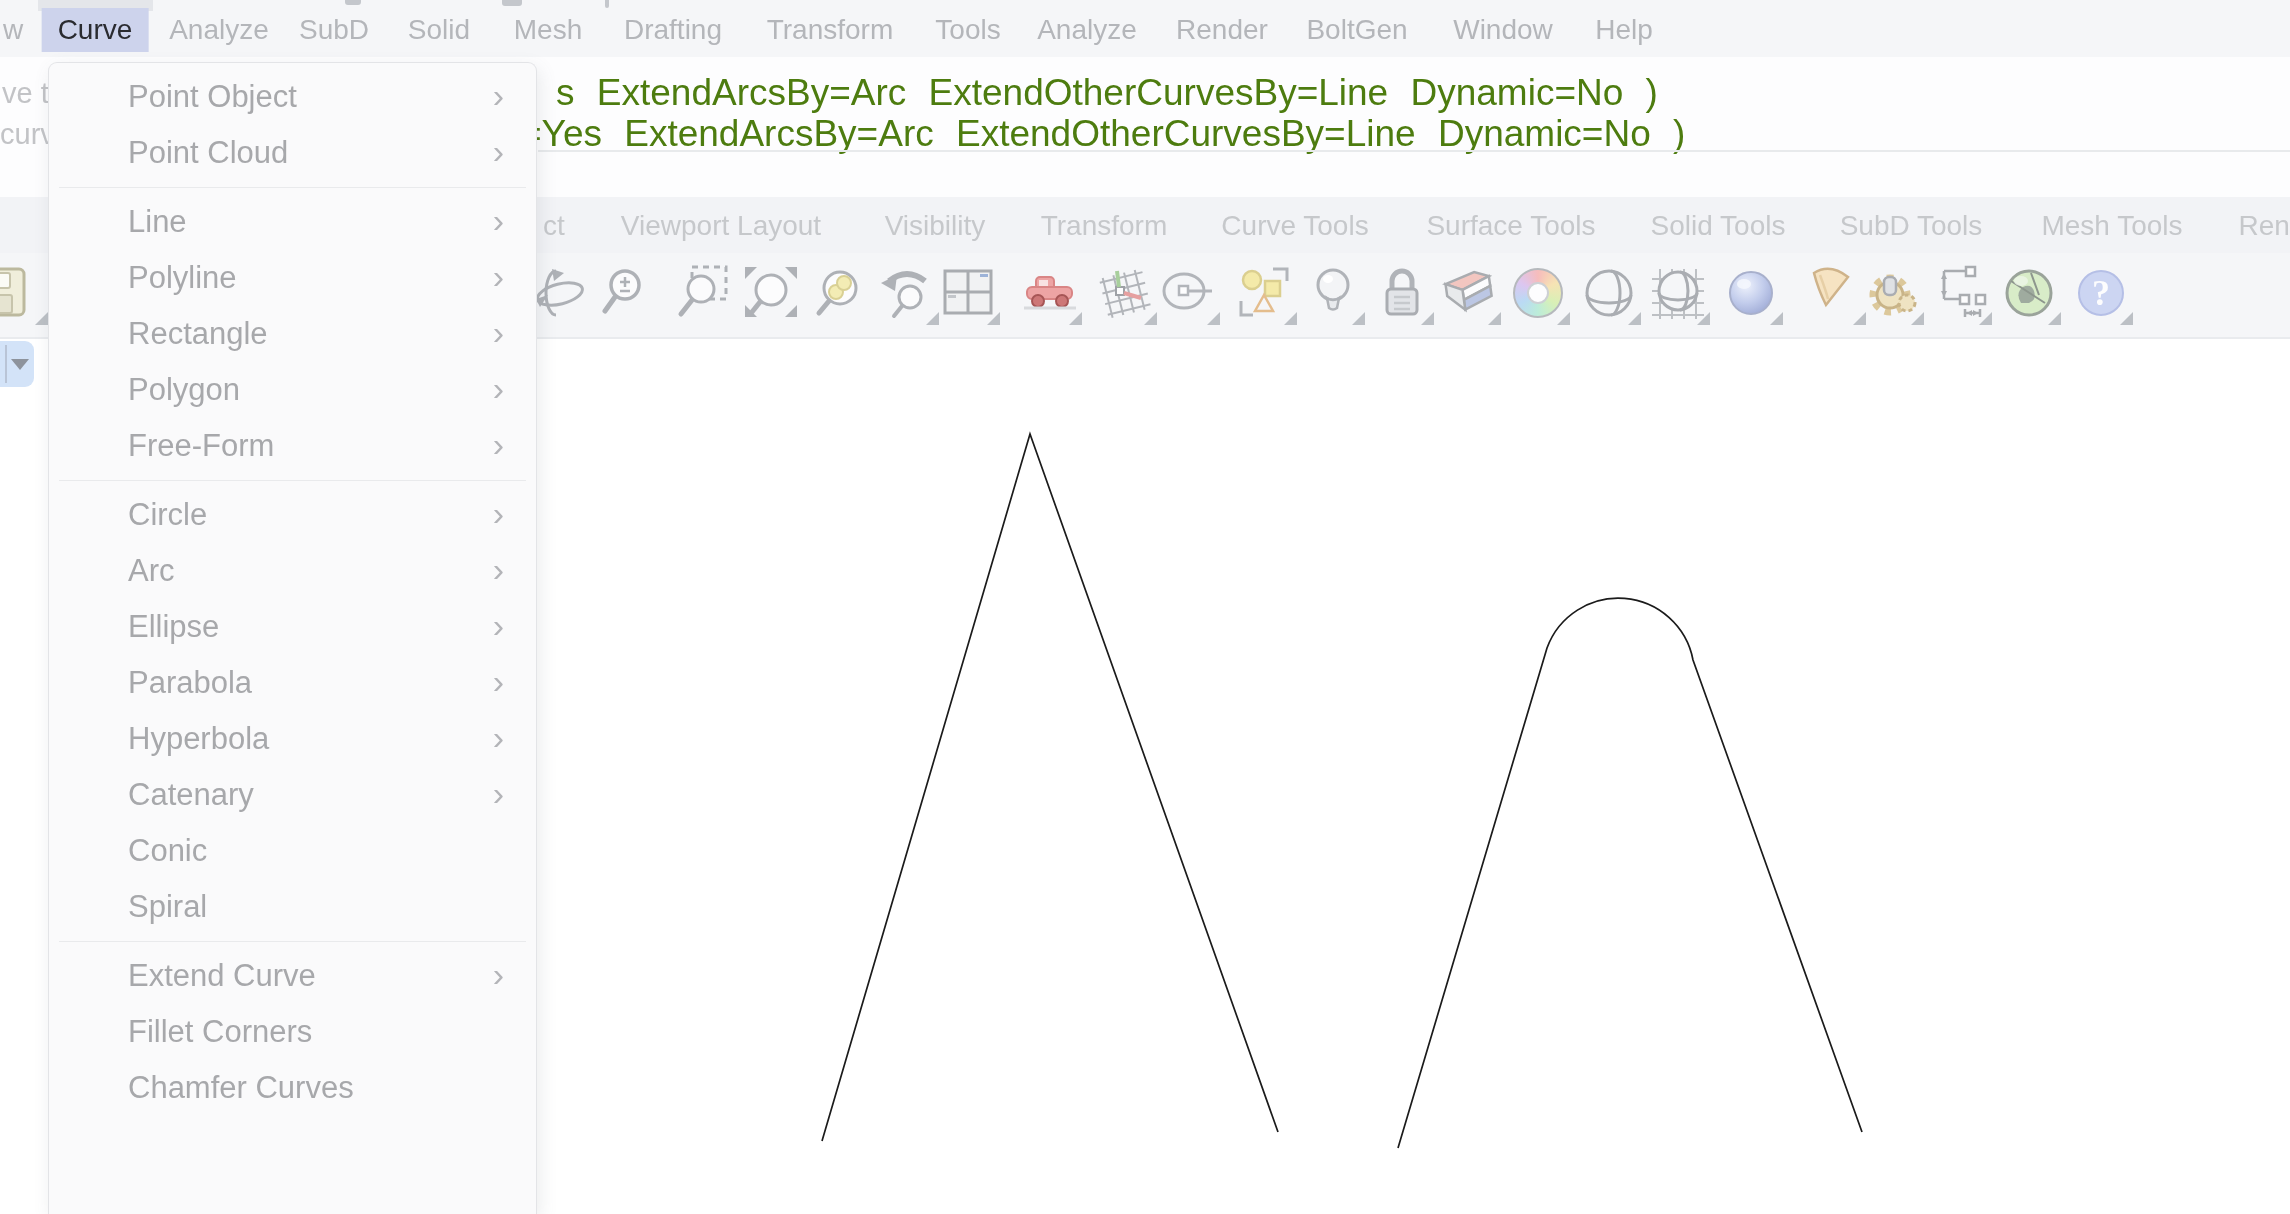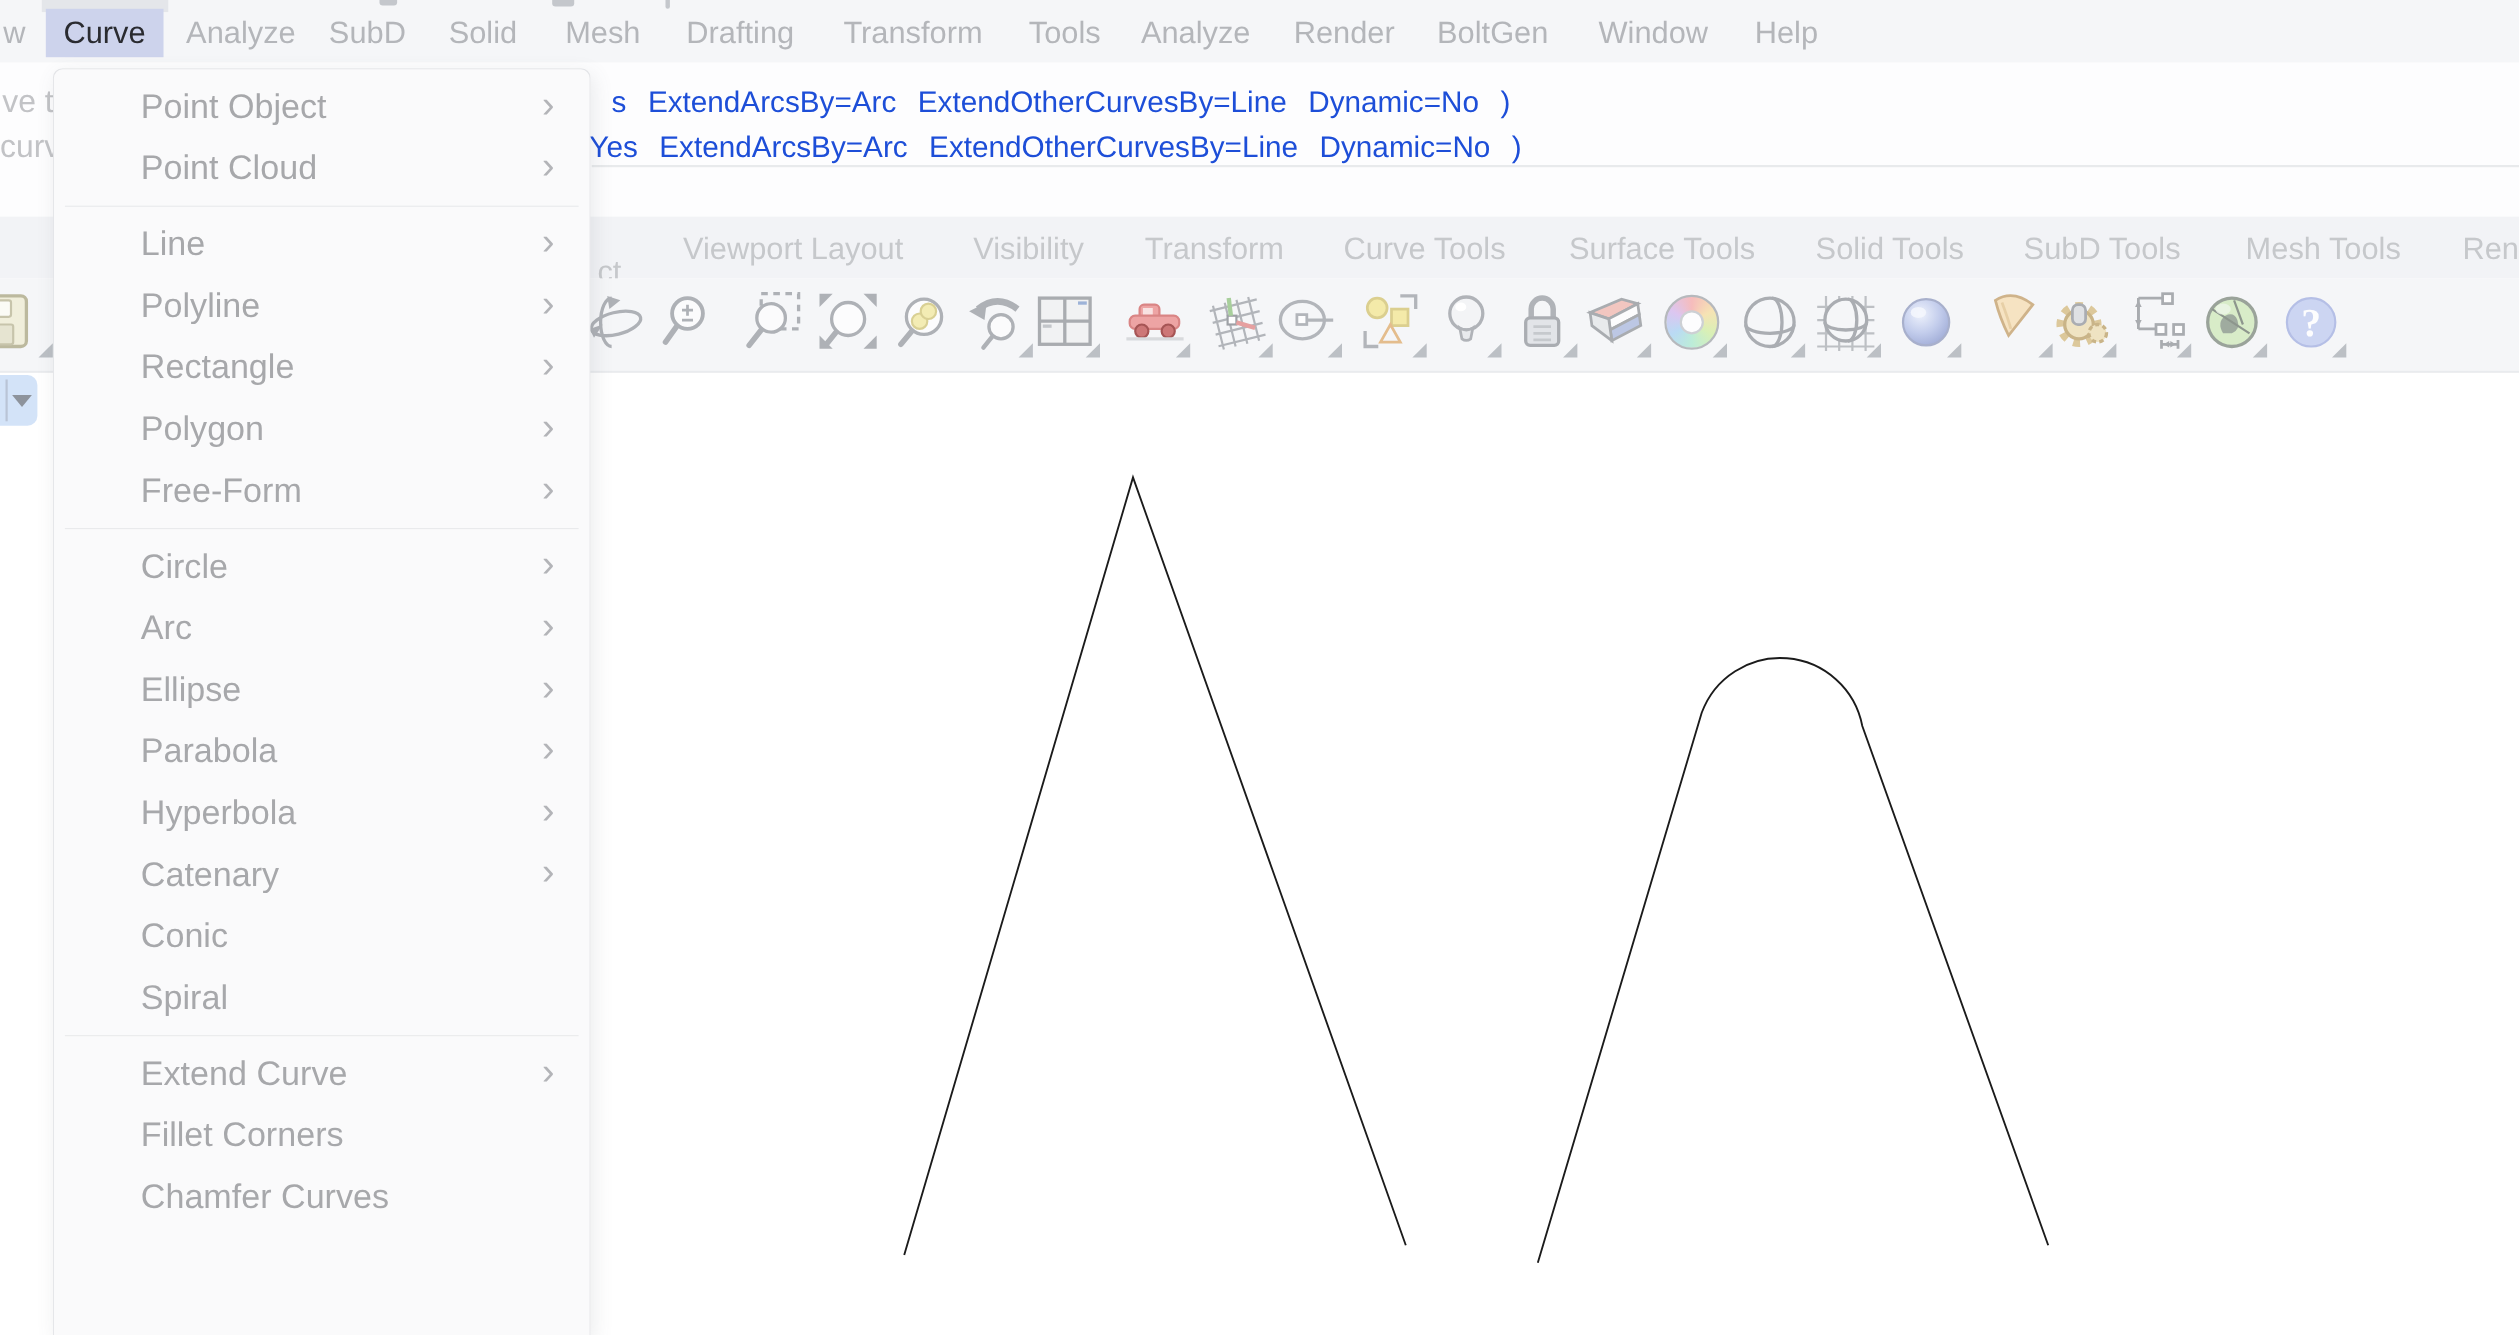--- a/index.html
+++ b/index.html
@@ -8,21 +8,21 @@
 
   
   .menubar{position:absolute;left:0;top:0;width:2290px;height:57px;background:#f5f6f8;}
   .mb-item{position:absolute;top:8px;height:44px;line-height:44px;transform:translateX(-50%);
            font-size:28px;color:#b4b6ba;padding:0 16px;white-space:nowrap;}
   .mb-item.active{background:#cdd3ec;color:#2a2b30;}
   .frag-block{position:absolute;left:38px;top:0;width:115px;height:11px;background:#e4e6ea;}
   .glyph-frag{position:absolute;top:0;background:#9ba0a8;opacity:.55;border-radius:0 0 3px 3px;}
 
   .cmdarea{position:absolute;left:0;top:57px;width:2290px;height:140px;background:#fdfdfe;}
-  .cmdline{position:absolute;height:42px;line-height:42px;font-size:27px;color:#1d4ed8;
+  .cmdline{position:absolute;height:42px;line-height:42px;font-size:37px;color:#4d7c0f;
            white-space:pre;word-spacing:12px;}
   .cmd-frag{position:absolute;height:42px;line-height:42px;font-size:29px;color:#c2c3c6;white-space:pre;}
   .cmd-divider{position:absolute;left:538px;top:150px;width:1752px;height:2px;background:#e8eaec;}
 
   .tabrow{position:absolute;left:0;top:197px;width:2290px;height:56px;background:#f2f3f6;}
   .tab{position:absolute;top:11px;height:36px;line-height:36px;transform:translateX(-50%);
        font-size:28px;color:#c6c8cb;white-space:nowrap;}
 
   .toolbar{position:absolute;left:0;top:253px;width:2290px;height:84px;background:#f5f6f8;}
   .tb-icon{position:absolute;top:12px;width:56px;height:56px;}
@@ -80,21 +80,21 @@
 
   <div class="cmdarea">
     <div class="cmd-frag" style="left:2px;top:15px;">ve t</div>
     <div class="cmdline" style="left:556px;top:15px;">s ExtendArcsBy=Arc ExtendOtherCurvesBy=Line Dynamic=No )</div>
     <div class="cmd-frag" style="left:0px;top:56px;">curv</div>
     <div class="cmdline" style="left:520px;top:56px;">=Yes ExtendArcsBy=Arc ExtendOtherCurvesBy=Line Dynamic=No )</div>
   </div>
   <div class="cmd-divider"></div>
 
   <div class="tabrow">
-    <div class="tab" style="left:554px;margin-top:21px;">ct</div>
+    <div class="tab" style="left:554px;">ct</div>
     <div class="tab" style="left:721px;">Viewport Layout</div>
     <div class="tab" style="left:935px;">Visibility</div>
     <div class="tab" style="left:1104px;">Transform</div>
     <div class="tab" style="left:1295px;">Curve Tools</div>
     <div class="tab" style="left:1511px;">Surface Tools</div>
     <div class="tab" style="left:1718px;">Solid Tools</div>
     <div class="tab" style="left:1911px;">SubD Tools</div>
     <div class="tab" style="left:2112px;text-align:center;">Mesh Tools</div>
     <div class="tab" style="left:2272px;">Rend</div>
   </div>

